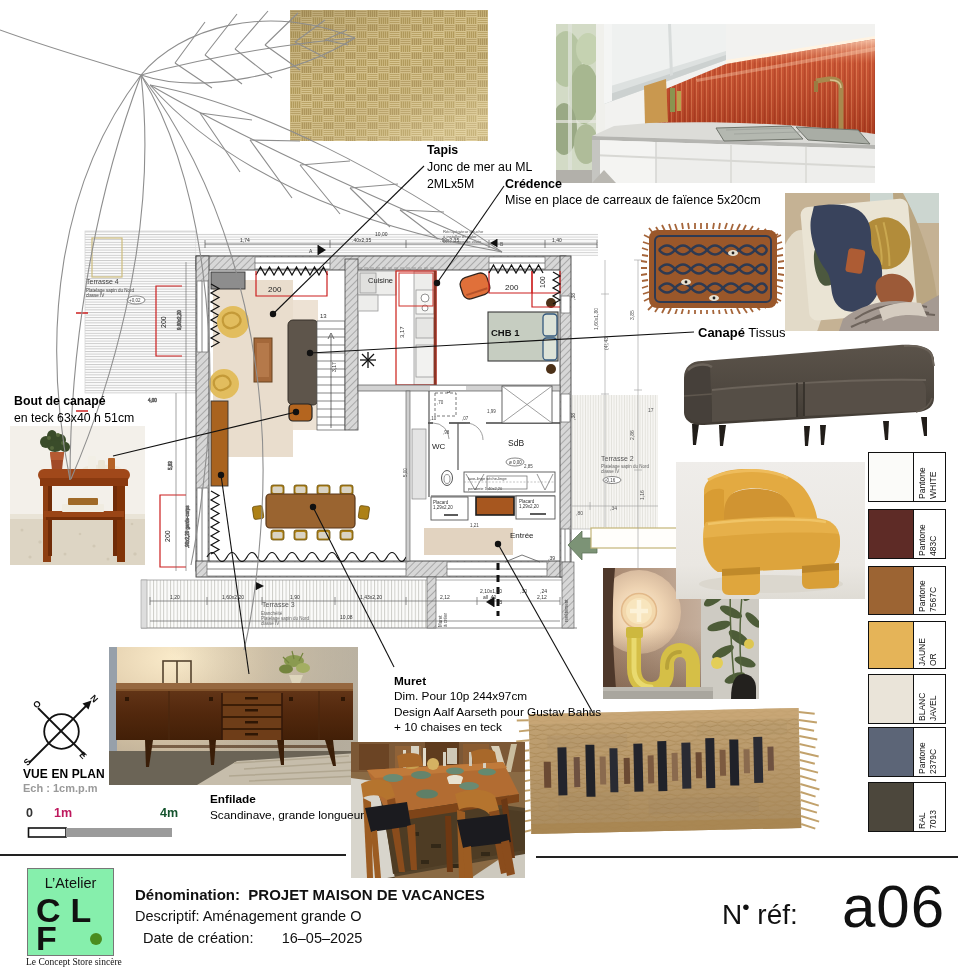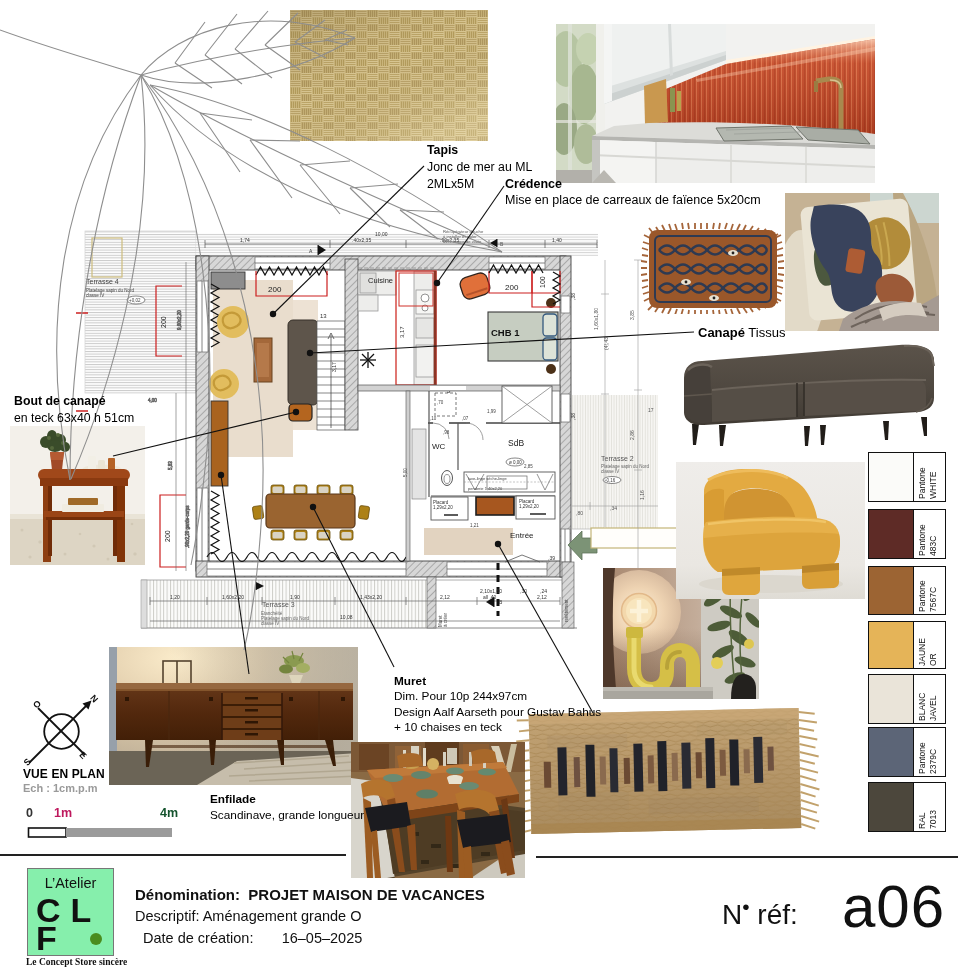--- a/index.html
+++ b/index.html
@@ -1244,21 +1244,21 @@
 
 <div class="abs" style="left:536px;top:856px;width:422px;height:1.5px;background:#222;"></div>
 
 <div class="abs" style="left:27px;top:868px;width:85px;height:86px;border:1.5px solid #777;background:#86efac;">
 <div class="abs" style="left:0;top:6px;width:85px;text-align:center;font-size:14.5px;color:#111;">L’Atelier</div>
 <div class="abs" style="left:8px;top:22px;width:75px;font-size:34px;font-weight:bold;color:#111;letter-spacing:10px;">CL</div>
 <div class="abs" style="left:8px;top:50px;font-size:34px;font-weight:bold;color:#111;">F</div>
 <div class="abs" style="left:62px;top:64px;width:12px;height:12px;border-radius:50%;background:#4a8c1e;"></div>
 </div>
 
-<div class="abs" style="left:26px;top:957px;font-size:9.5px;font-family:'Liberation Serif',serif;font-weight:bold;color:#111;">Le Concept Store sincère</div>
+<div class="abs" style="left:26px;top:957px;font-size:9.5px;font-family:'Liberation Serif',serif;font-weight:normal;color:#111;">Le Concept Store sincère</div>
 
 <div class="abs" style="left:135px;top:886px;font-size:15px;color:#111;"><b>Dénomination:&nbsp;&nbsp;PROJET MAISON DE VACANCES</b></div>
 <div class="abs" style="left:135px;top:908px;font-size:14.5px;color:#111;">Descriptif: Aménagement grande O</div>
 <div class="abs" style="left:143px;top:930px;font-size:14.5px;color:#111;">Date de création:&nbsp;&nbsp;&nbsp;&nbsp;&nbsp;&nbsp;&nbsp;16–05–2025</div>
 
 <div class="abs" style="left:722px;top:895px;font-size:28px;color:#111;text-align:center;">N<span style="font-size:21px;vertical-align:10px;">•</span> réf:</div>
 <div class="abs" style="left:842px;top:872px;font-size:60px;color:#111;letter-spacing:1px;">a06</div>
 </div>
 
 </div>

